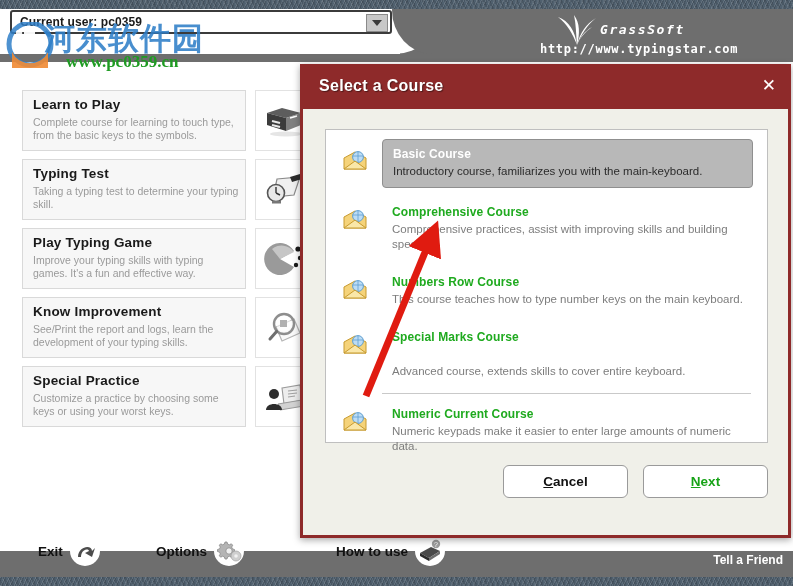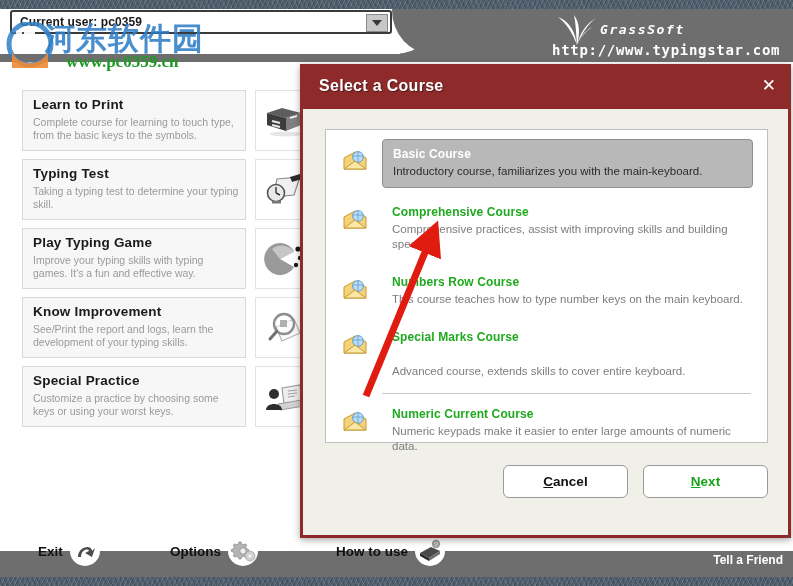--- a/index.html
+++ b/index.html
@@ -64,22 +64,22 @@
   }
 
   
   .brand{position:absolute;left:540px;top:16px;width:250px;height:44px;}
   .brand-name{
     position:absolute;left:60px;top:6px;
     font-size:13px;font-weight:bold;font-style:italic;color:#ffffff;
     letter-spacing:1.6px;font-family:"DejaVu Sans Mono","Liberation Mono",monospace;
   }
   .brand-url{
-    position:absolute;left:12px;top:26px;
-    font-size:14px;font-weight:bold;color:#ffffff;letter-spacing:.7px;
+    position:absolute;left:0px;top:26px;
+    font-size:12px;font-weight:bold;color:#ffffff;letter-spacing:.7px;
     font-family:"DejaVu Sans Mono","Liberation Mono",monospace;
   }
   .grass-icon{position:absolute;left:16px;top:-4px;}
 
   
   .watermark{position:absolute;left:4px;top:22px;width:260px;height:50px;pointer-events:none;}
   .wm-cn{
     position:absolute;left:40px;top:-4px;
     font-size:31px;font-weight:bold;color:#2f7fc8;opacity:.88;
     font-family:"DejaVu Sans","Liberation Sans",sans-serif;letter-spacing:1px;
@@ -120,21 +120,21 @@
   }
   .tool{
     position:absolute;top:536px;height:30px;display:flex;align-items:center;gap:7px;
   }
   .tool-label{font-size:13.5px;font-weight:bold;color:#111111;}
   .tool-puck{
     width:30px;height:30px;border-radius:50%;background:#ffffff;
     display:flex;align-items:center;justify-content:center;
   }
   #tool-exit{left:38px;text-align:center;}
-  #tool-options{left:170px;justify-content:center;}
+  #tool-options{left:156px;justify-content:center;}
   #tool-howto{left:336px;}
   .tell-friend{
     position:absolute;right:10px;top:553px;
     font-size:12px;font-weight:bold;color:#ffffff;
   }
 
   
   .dialog{
     position:absolute;left:300px;top:64px;width:491px;height:474px;
     background:#f0f0e9;border:3px solid #8e2a2a;box-sizing:border-box;
@@ -227,21 +227,21 @@
     <path d="M21 33 C24 25 29 19 36 15 C28 21 24 26 21 33 Z" fill="#ffffff"></path>
   </svg>
   <div class="brand-name">GrassSoft</div>
   <div class="brand-url">http://www.typingstar.com</div>
 </div>
 
 <div class="menu">
 
   <div class="menu-row">
     <div class="menu-card">
-      <div class="menu-title">Learn to Print</div>
+      <div class="menu-title">Learn to Play</div>
       <div class="menu-desc">Complete course for learning to touch type, from the basic keys to the symbols.</div>
     </div>
     <div class="menu-icon-box">
       <svg width="40" height="32" viewBox="0 0 40 32">
         <path d="M3 8 L18 3 L37 8 L22 13 Z" fill="#5d5d5d"></path>
         <path d="M3 8 L3 20 L22 26 L22 13 Z" fill="#3c3c3c"></path>
         <path d="M22 13 L37 8 L37 20 L22 26 Z" fill="#808080"></path>
         <path d="M8 16 L16 18" stroke="#e8e8e8" stroke-width="2"></path>
         <path d="M8 20 L16 22" stroke="#e8e8e8" stroke-width="2"></path>
         <path d="M26 13 L33 11" stroke="#ffffff" stroke-width="1.6"></path>

